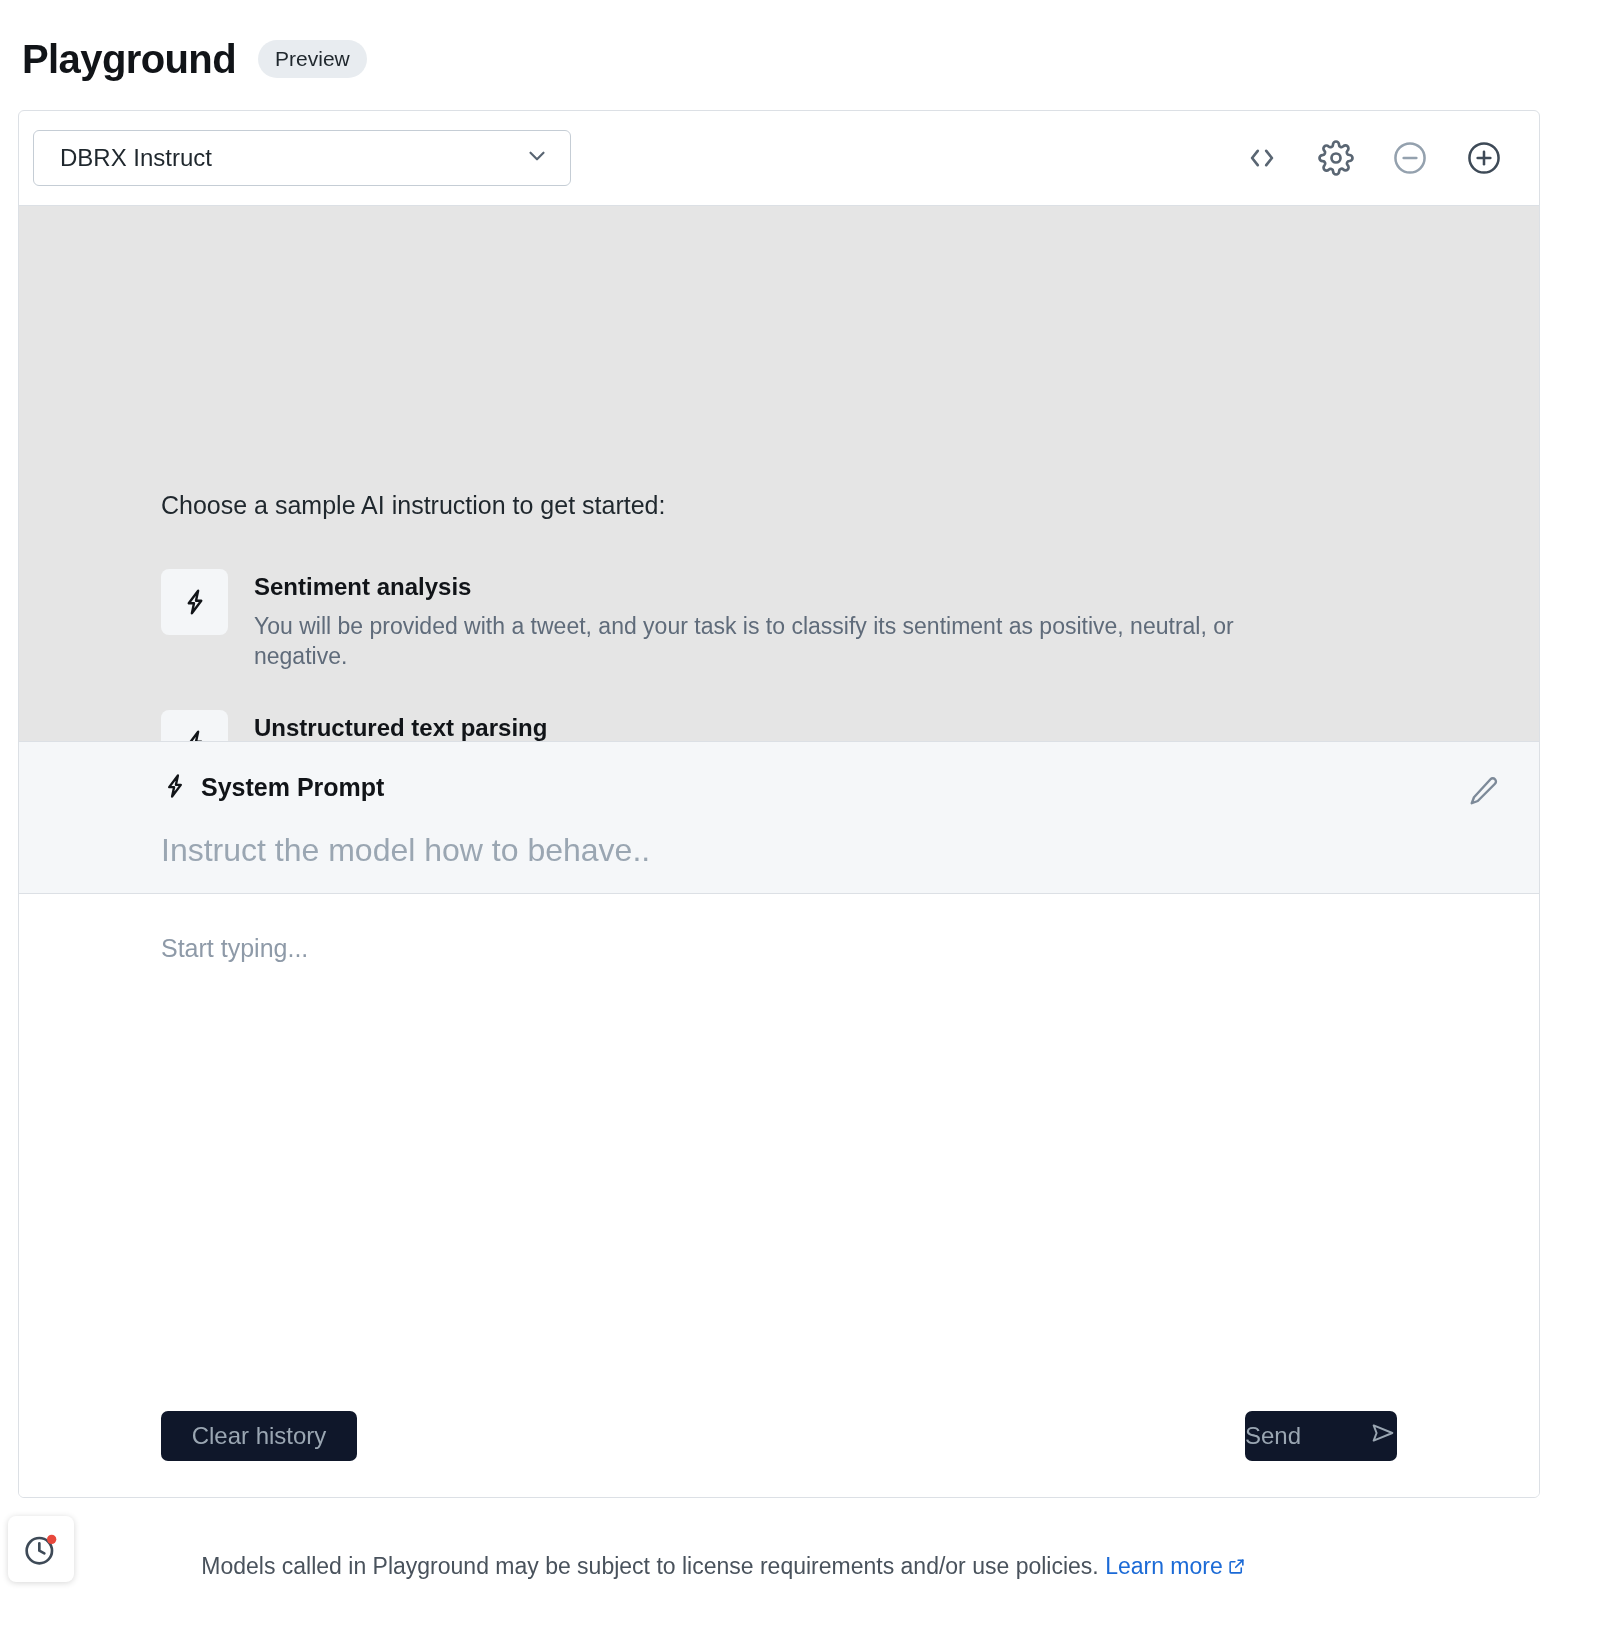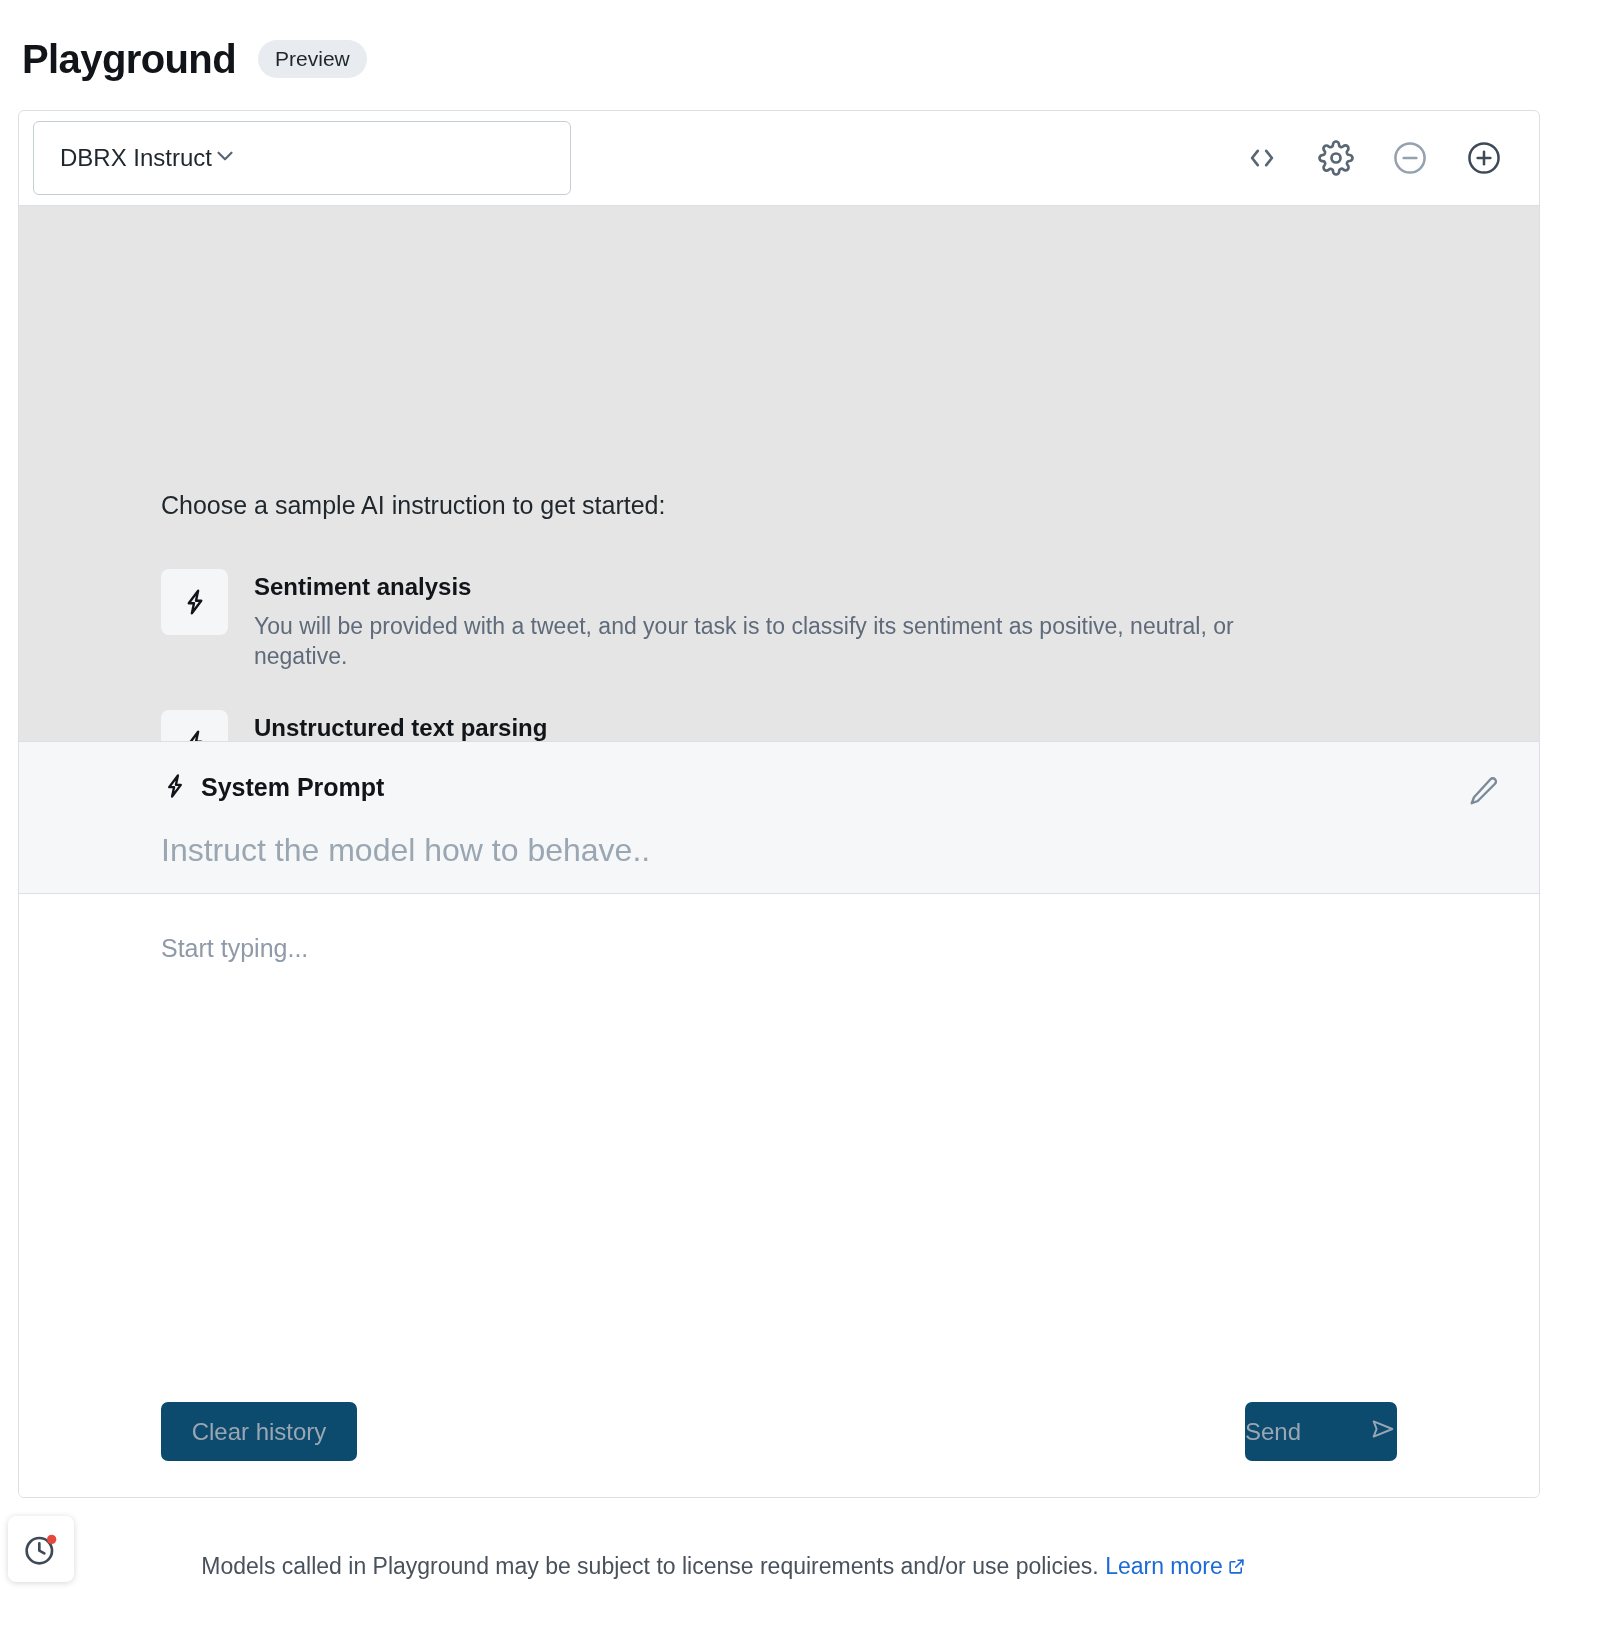--- a/index.html
+++ b/index.html
@@ -63,27 +63,27 @@
     height: 95px;
     flex: 0 0 95px;
     border-bottom: 1px solid #dce0e5;
     display: flex;
     align-items: center;
     justify-content: space-between;
     padding: 0 30px 0 14px;
   }
   .model-select {
     width: 538px;
-    height: 74px;
+    height: 56px;
     border: 1px solid #c5cdd5;
     border-radius: 6px;
     background: #ffffff;
     display: flex;
     align-items: center;
-    justify-content: flex-start;
+    justify-content: space-between;
     padding: 0 20px 0 26px;
     cursor: pointer;
   }
   .model-select-label {
     font-size: 24px;
     color: #1f272d;
   }
   .toolbar-actions {
     display: flex;
     align-items: center;
@@ -200,25 +200,25 @@
     left: 142px;
     right: 142px;
     bottom: 36px;
     display: flex;
     align-items: center;
     justify-content: space-between;
   }
   .btn {
     border: none;
     border-radius: 7px;
-    background: #0c4a6e;
+    background: #0f172a;
     color: #9aa6b2;
     font-size: 24px;
     font-family: "Liberation Sans", sans-serif;
-    height: 59px;
+    height: 50px;
     display: flex;
     align-items: center;
     justify-content: center;
     gap: 14px;
     cursor: default;
   }
   .btn-clear { width: 196px; }
   .btn-send  { width: 152px; justify-content: space-between; }
 
   

